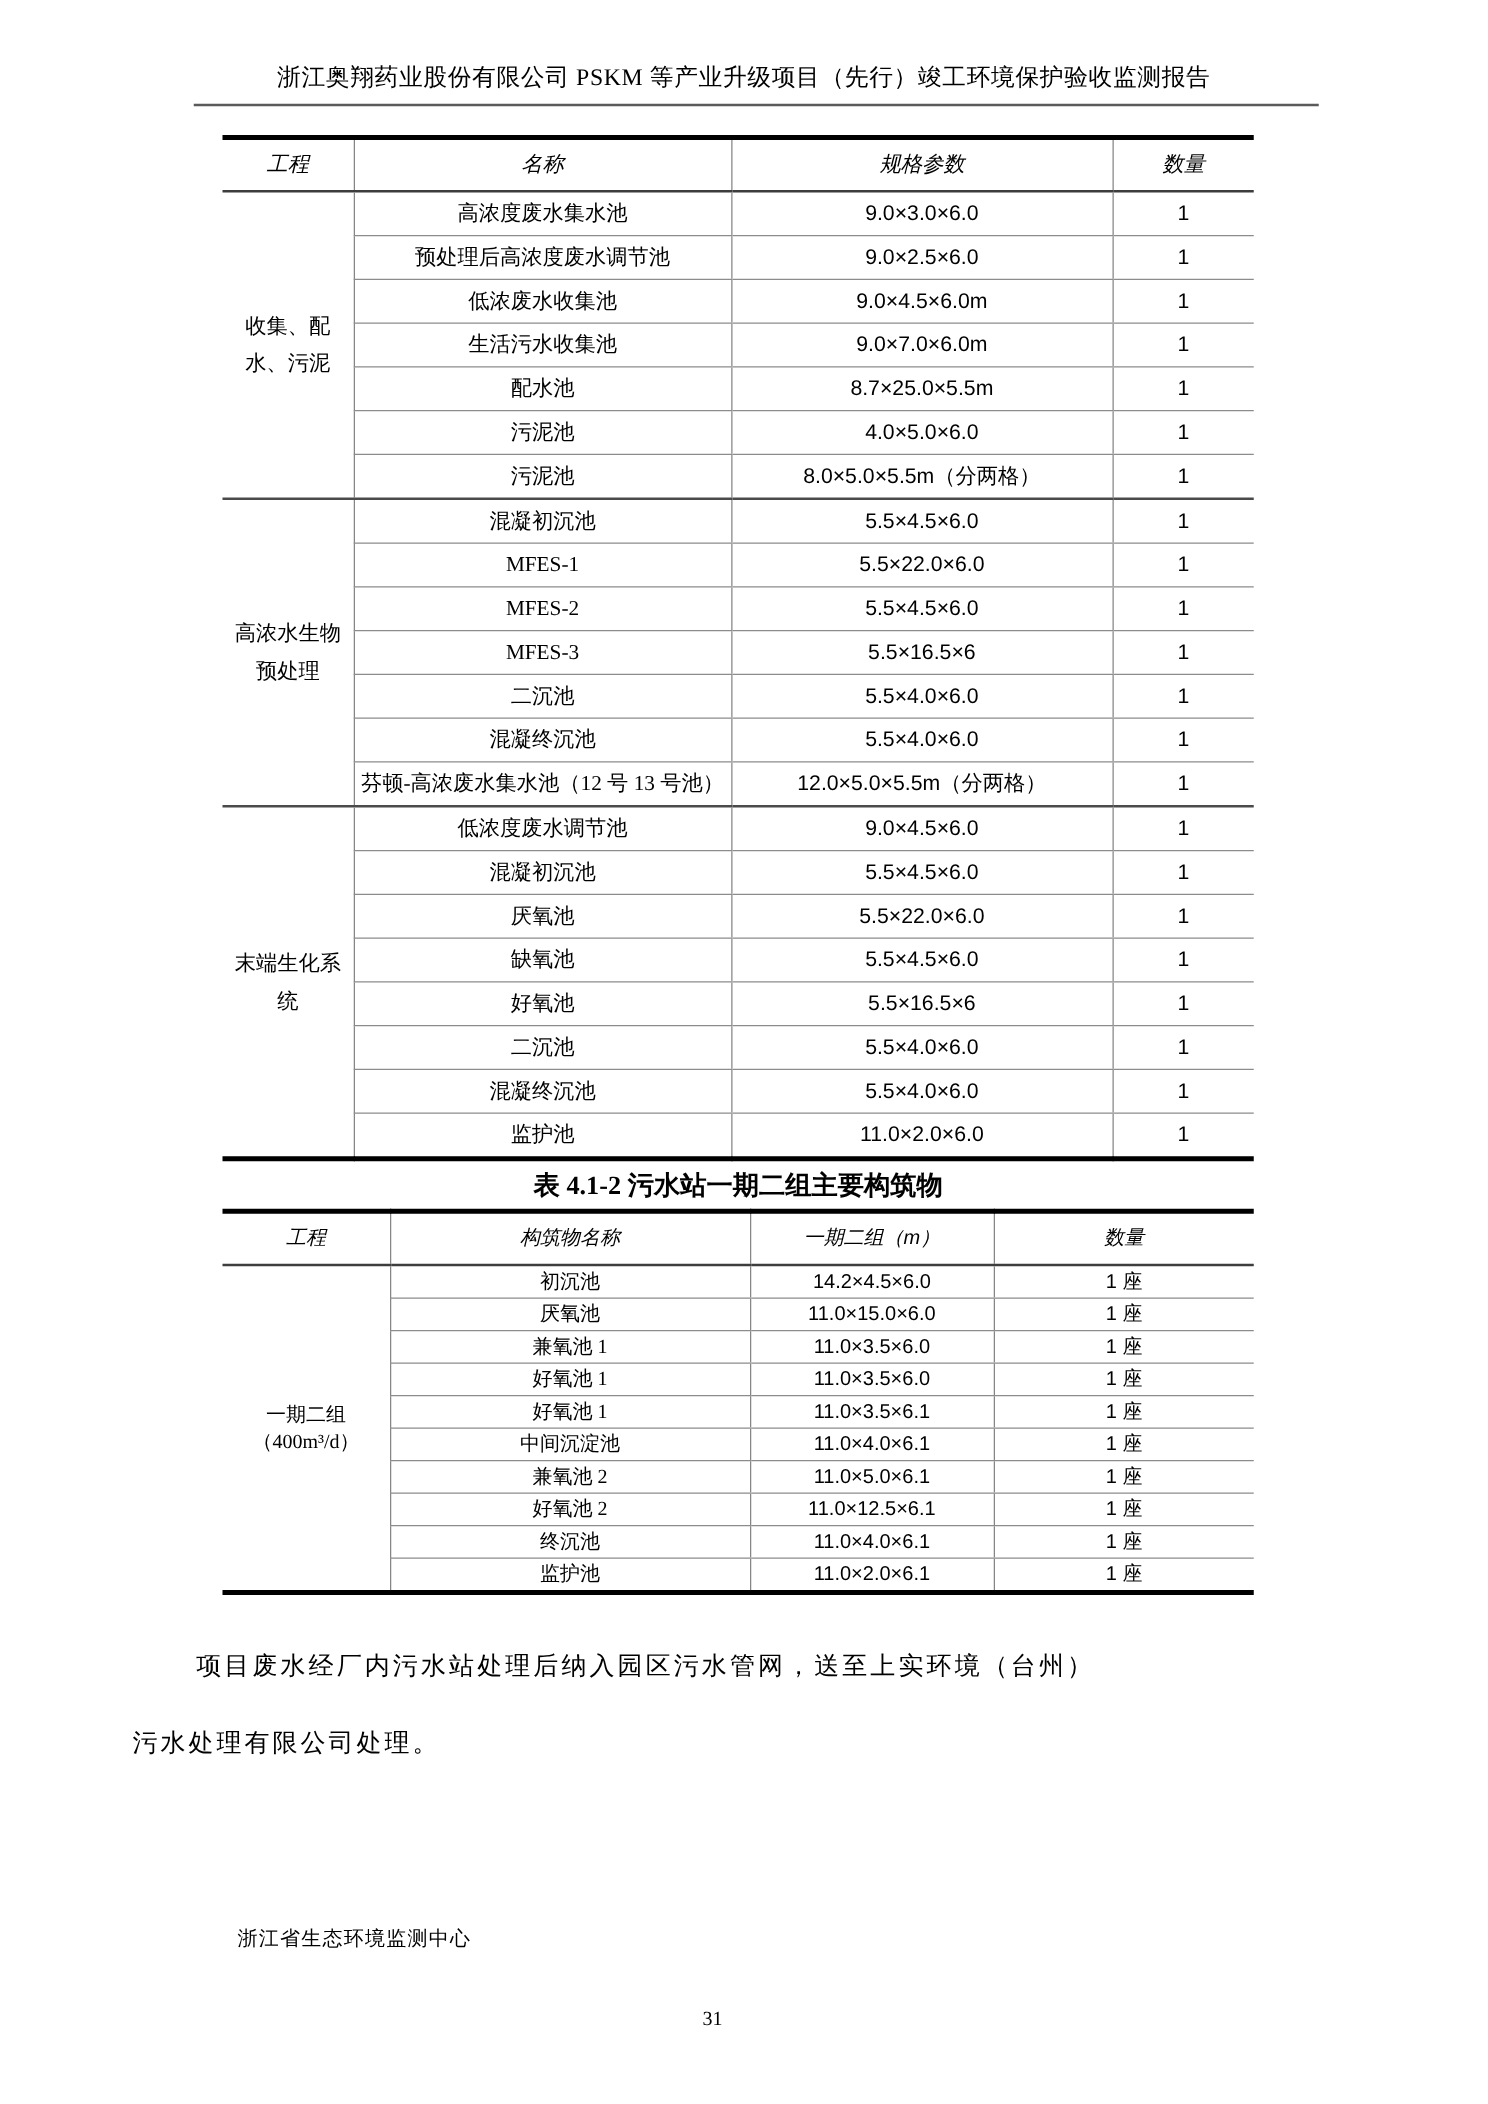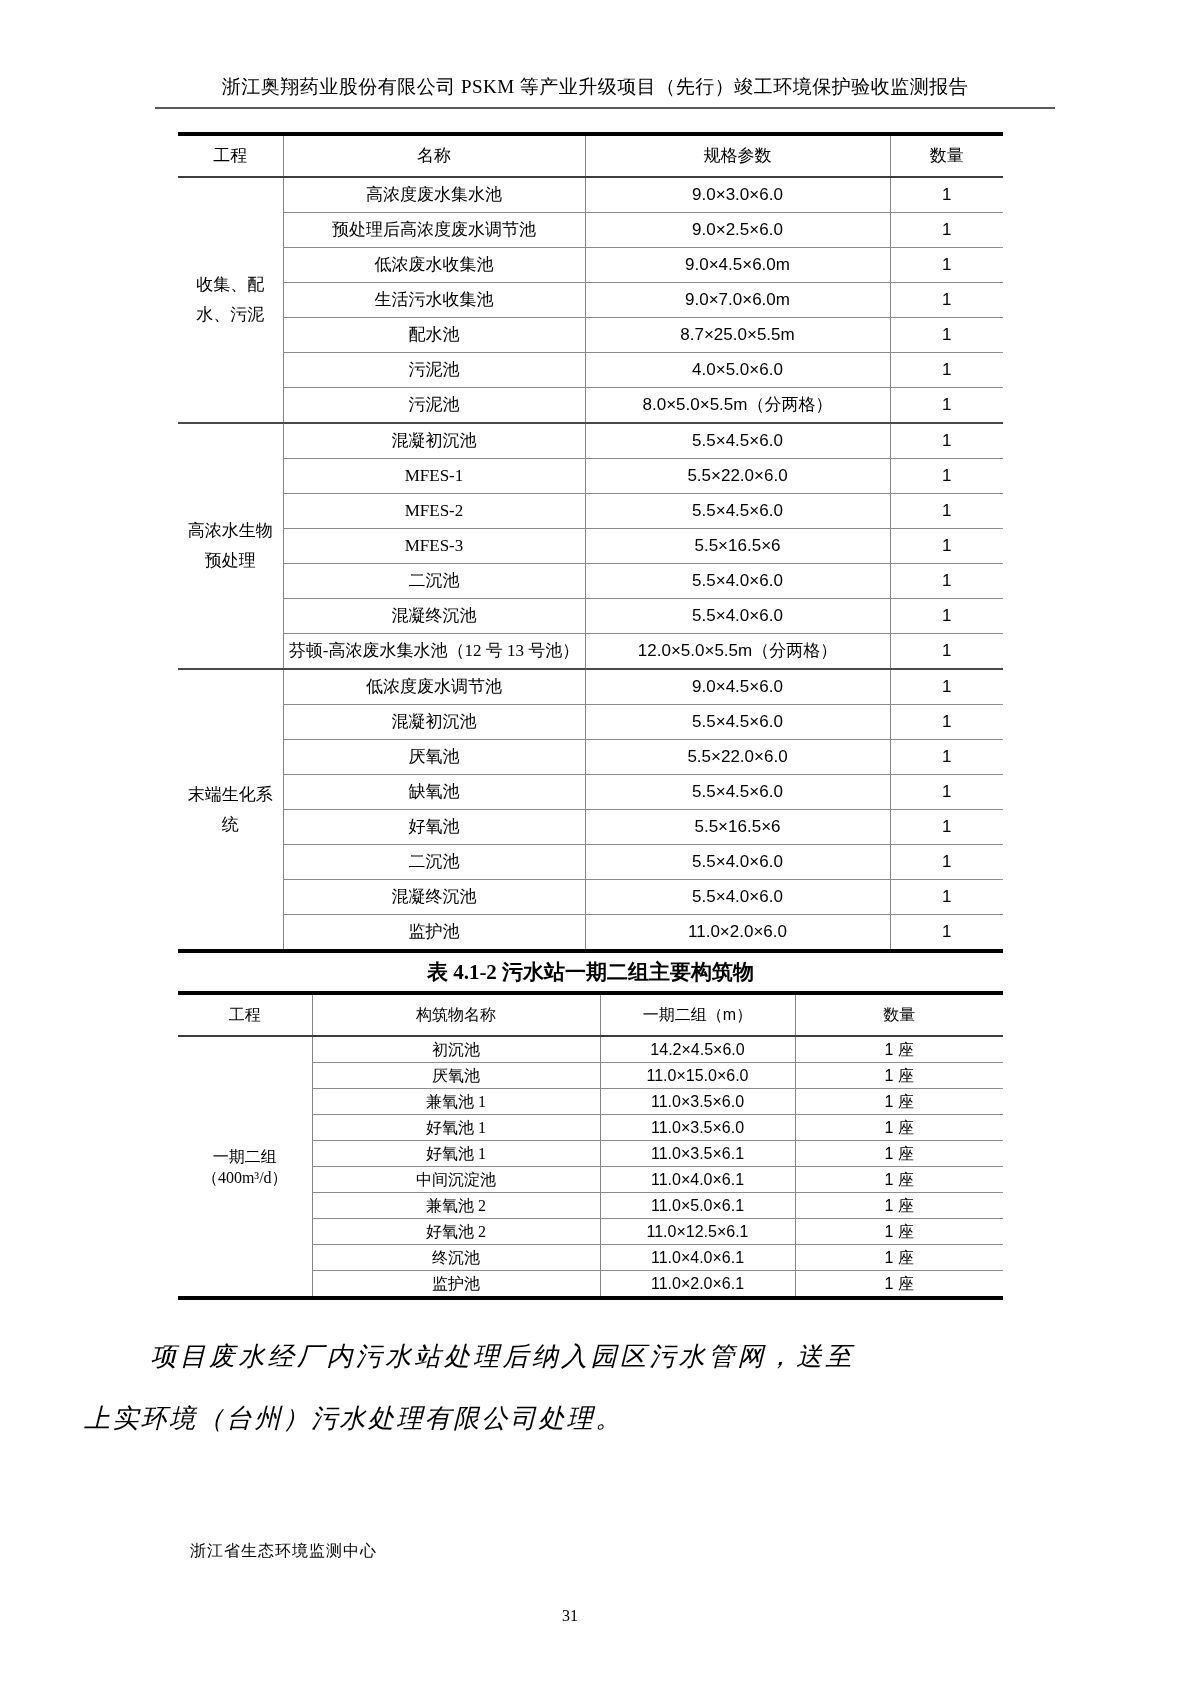--- a/index.html
+++ b/index.html
@@ -4,56 +4,56 @@
 <style>
   html,body{margin:0;padding:0;background:#ffffff;}
   body{
     width:1190px;height:1683px;position:relative;
     font-family:"Liberation Serif","DejaVu Serif",serif;
     color:#000;
   }
   .page{width:1190px;height:1683px;position:relative;overflow:hidden;}
 
   
-  .doc-header{padding-top:76px;text-align:center;font-size:19px;letter-spacing:0.5px;line-height:22px;}
+  .doc-header{padding-top:52px;text-align:center;font-size:19px;letter-spacing:0.5px;line-height:22px;}
   .header-rule{height:2px;background:#5a5a5a;width:900px;margin:9px 0 0 155px;}
 
   
   table.spec{
     border-collapse:collapse;table-layout:fixed;width:825px;margin-left:178px;
     border-top:4px solid #000;border-bottom:4px solid #000;
     font-size:17px;
   }
   table.spec th,table.spec td{
     text-align:center;vertical-align:middle;font-weight:normal;
     padding:2px 4px;line-height:24px;overflow:hidden;
   }
-  table.spec thead th{border-bottom:2px solid #3d3d3d;height:36px;}
+  table.spec thead th{border-bottom:2px solid #3d3d3d;height:36px;font-style:italic;}
   table.t1{margin-top:23px;}
   table.t1 tbody td{height:30px;}
   table.t2{font-size:16px;}
   table.t2 tbody td{height:21px;line-height:21px;}
   .c1,.c2,.c3{border-left:1px solid #858585;}
   tbody .c1,tbody .c2,tbody .c3{border-bottom:1px solid #8c8c8c;}
   tbody td.c0{border-bottom:2px solid #4a4a4a;line-height:30px;font-family:Liberation Serif, serif;}
   tr.glast .c1,tr.glast .c2,tr.glast .c3{border-bottom:2px solid #4a4a4a;}
   .c2,.c3{font-family:"Liberation Sans","DejaVu Sans",sans-serif;}
   table.t2 .c2,table.t2 .c3{font-size:16px;}
 
   
   .table2-title{
     width:825px;margin:4px 0 4px 178px;text-align:center;
     font-weight:bold;font-size:21px;line-height:30px;
   }
 
   
   .body-paragraph{
-    width:770px;margin:26px 0 0 84px;
-    font-size:26px;line-height:62px;letter-spacing:2.4px;
-    text-align:justify;text-indent:2.55em;font-style:italic;
+    width:770px;margin:26px 0 0 106px;
+    font-size:20px;line-height:62px;letter-spacing:2.4px;
+    text-align:justify;text-indent:2.55em;
   }
 
   
   .footer-org{position:absolute;left:190px;top:1541px;font-size:16px;letter-spacing:1px;text-align:center;}
   .footer-page{position:absolute;left:562px;top:1607px;font-size:16px;}
 </style>
 </head>
 <body>
 
 <div class="page">

